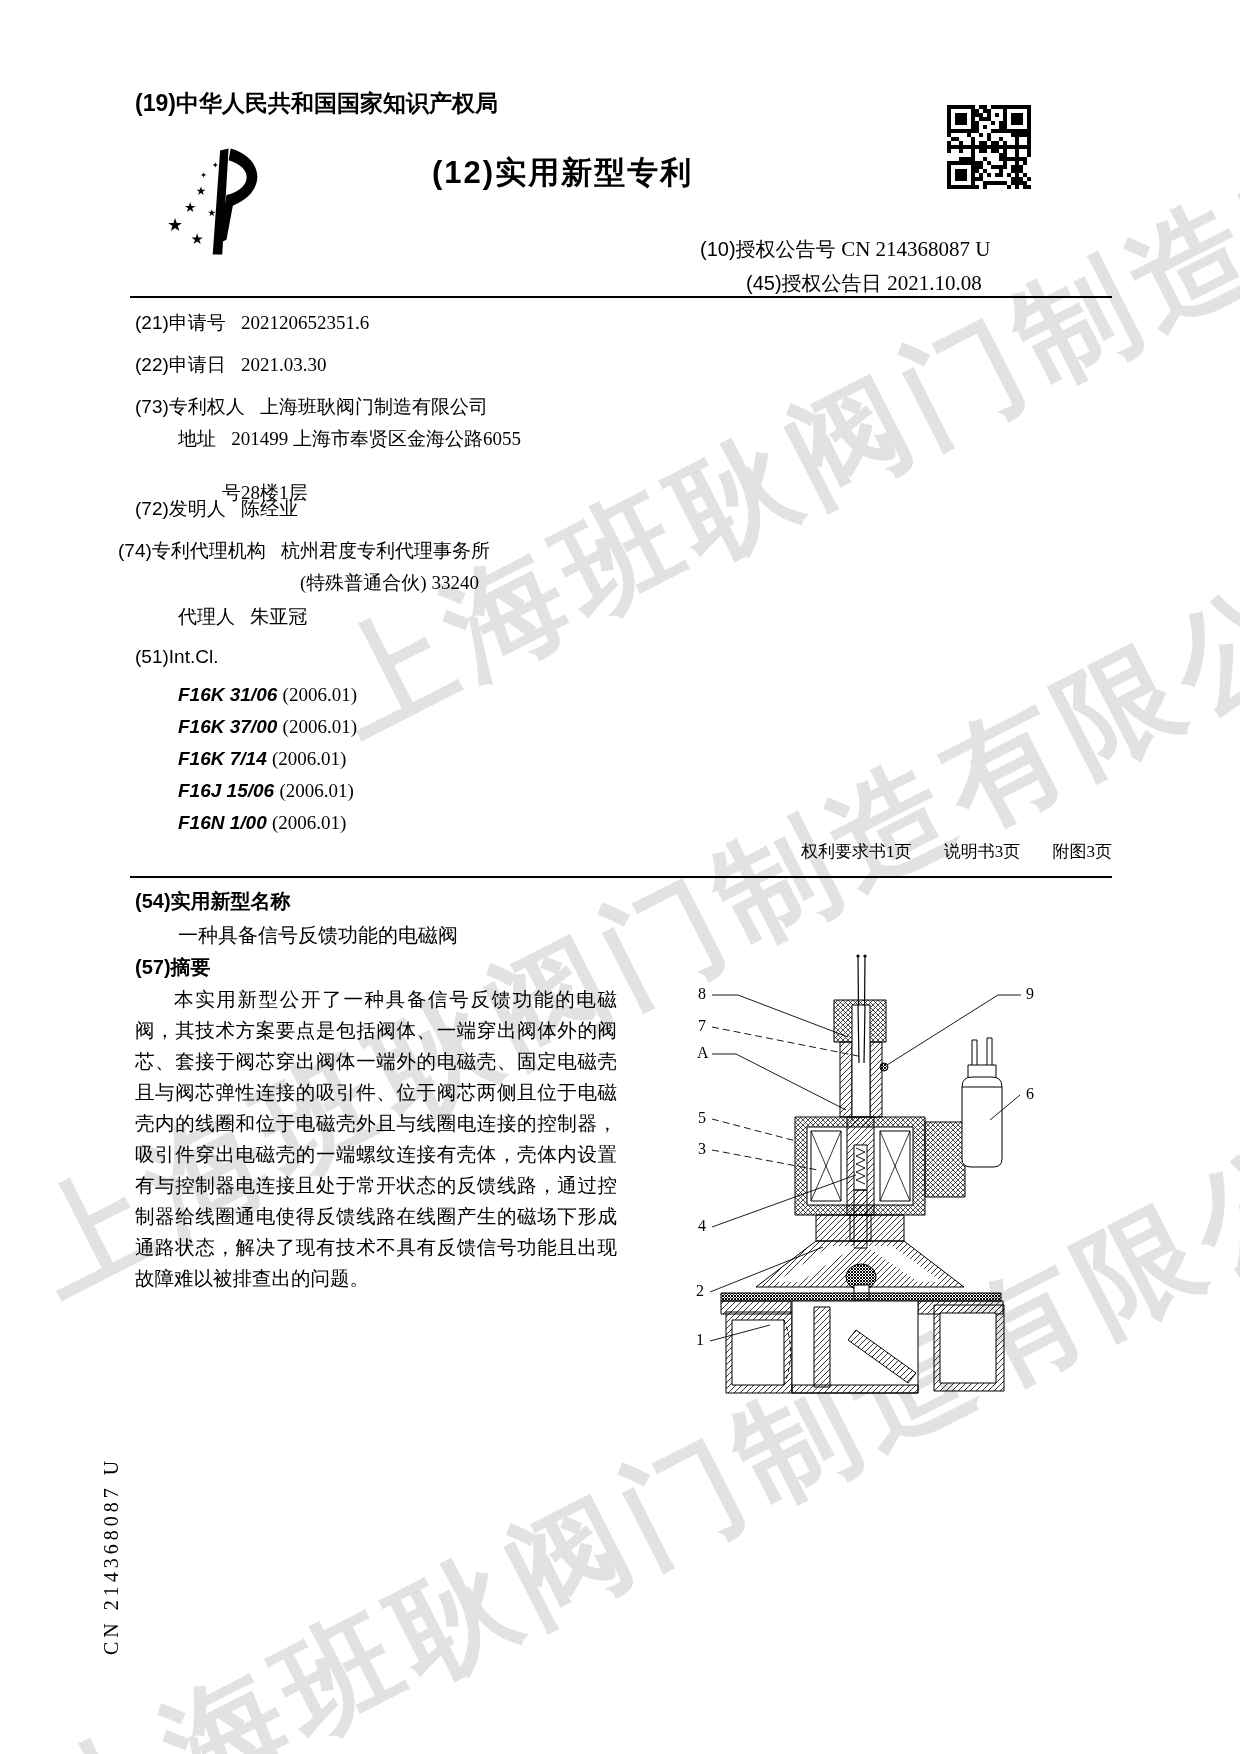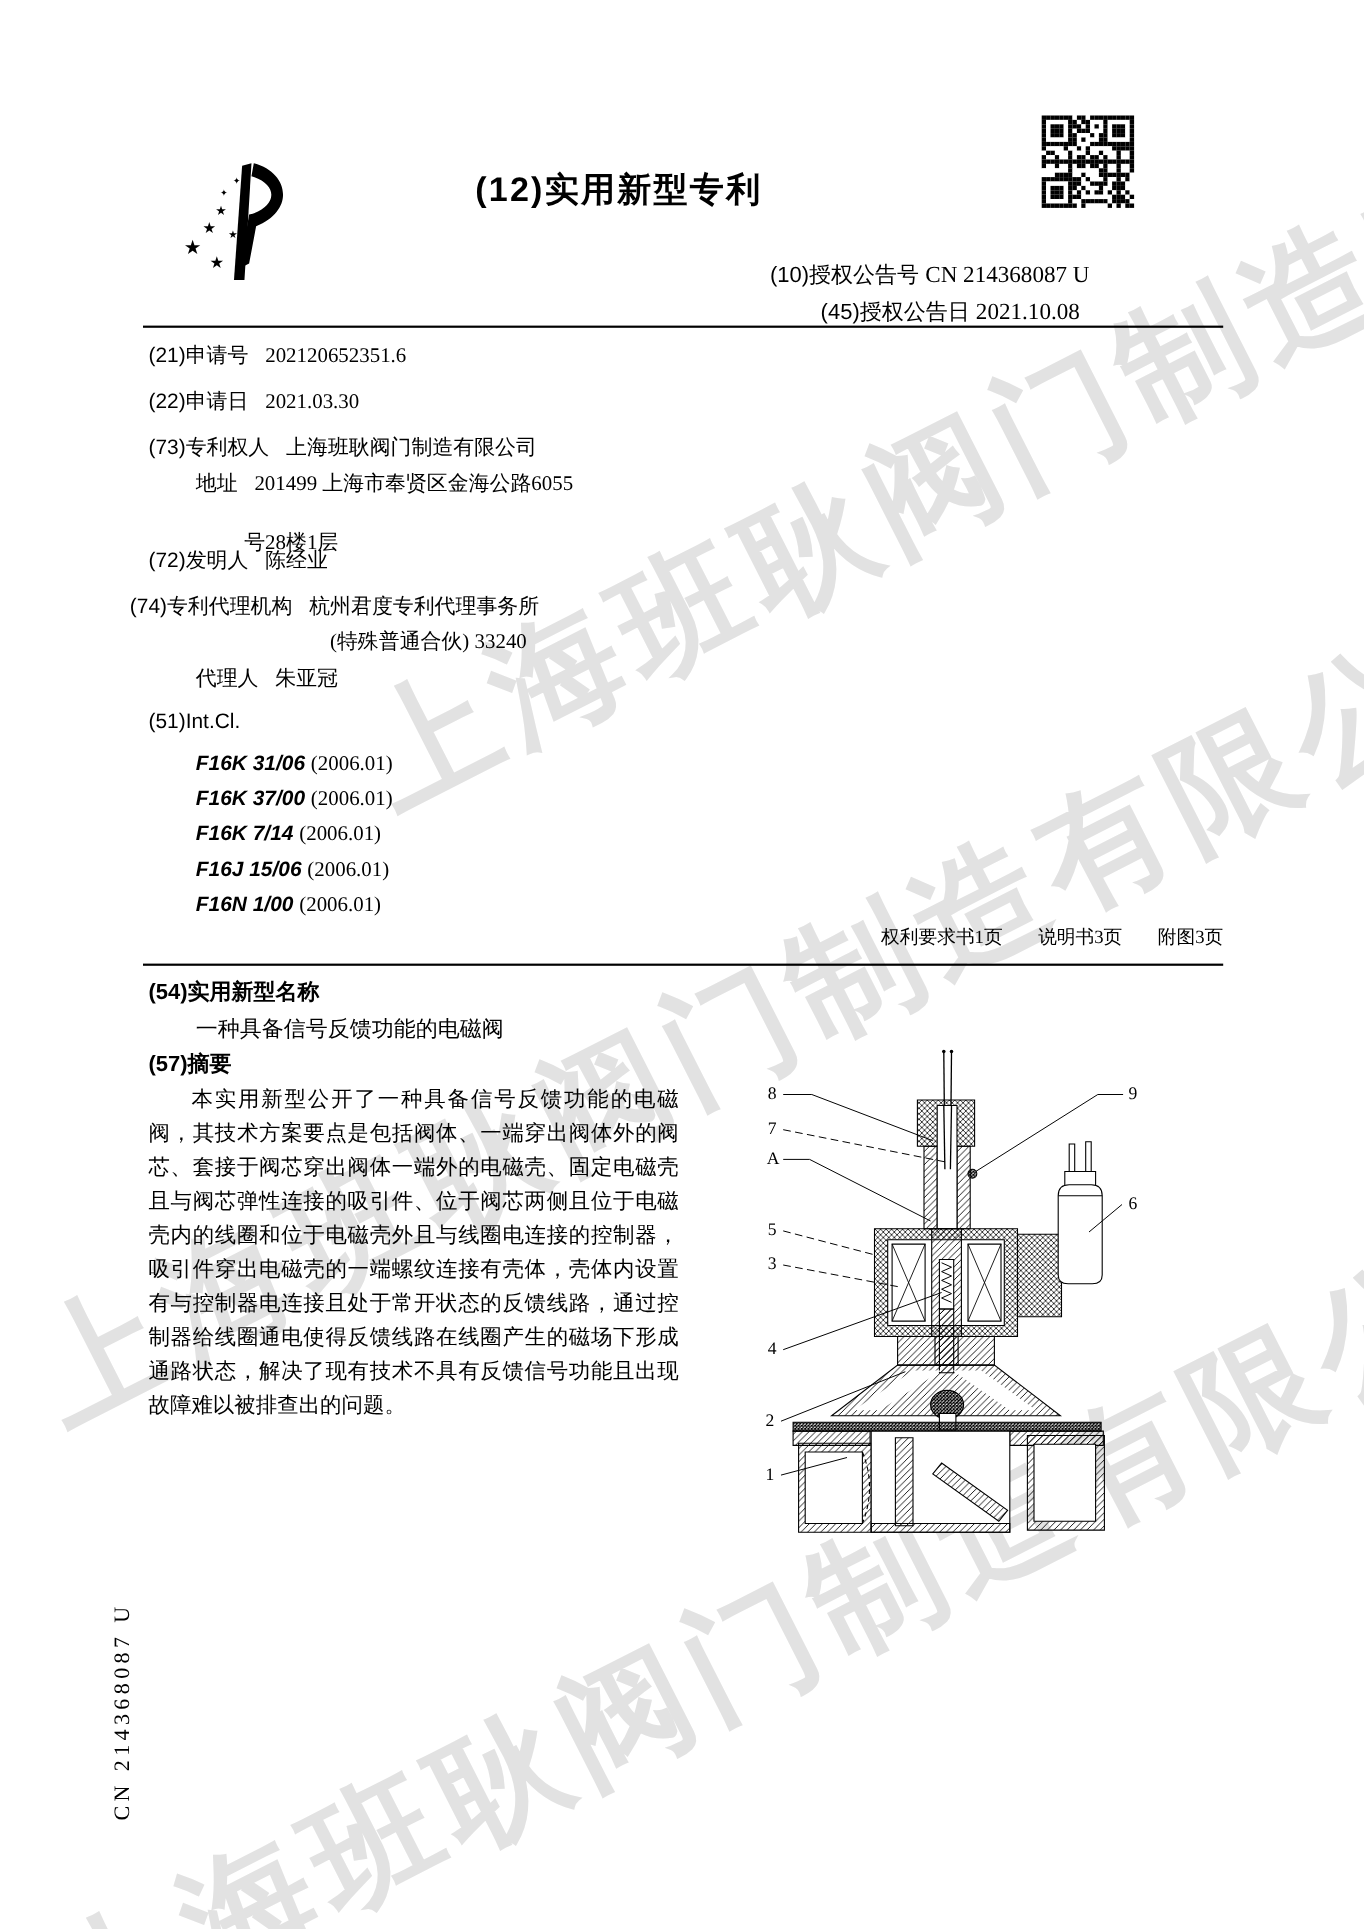--- a/index.html
+++ b/index.html
@@ -36,20 +36,21 @@
 </style>
 </head>
 <body>
 
 <div class="page">
 
   <div class="wm" style="left:340px;top:620px;">上海班耿阀门制造有限公司</div>
   <div class="wm" style="left:40px;top:1180px;">上海班耿阀门制造有限公司</div>
   <div class="wm" style="left:60px;top:1740px;">上海班耿阀门制造有限公司</div>
 
+  <div class="abs z h19" style="left:135px;top:88px;">(19)中华人民共和国国家知识产权局</div>
 
   <svg class="abs z" style="left:165px;top:146px;" width="106" height="112" viewBox="0 0 100 105">
     <path d="M52,4 L60,2 L54,102 L45,102 Z" fill="#000"></path>
     <path d="M62,2 C92,10 98,42 64,56 L58,88 L50,92 L58,46 C82,40 84,20 60,13 Z" fill="#000"></path>
     <text x="2" y="80" font-size="17">★</text>
     <text x="18" y="62" font-size="13">★</text>
     <text x="29" y="46" font-size="11">★</text>
     <text x="24" y="92" font-size="14">★</text>
     <text x="40" y="66" font-size="9">★</text>
     <text x="33" y="30" font-size="8">✦</text>

